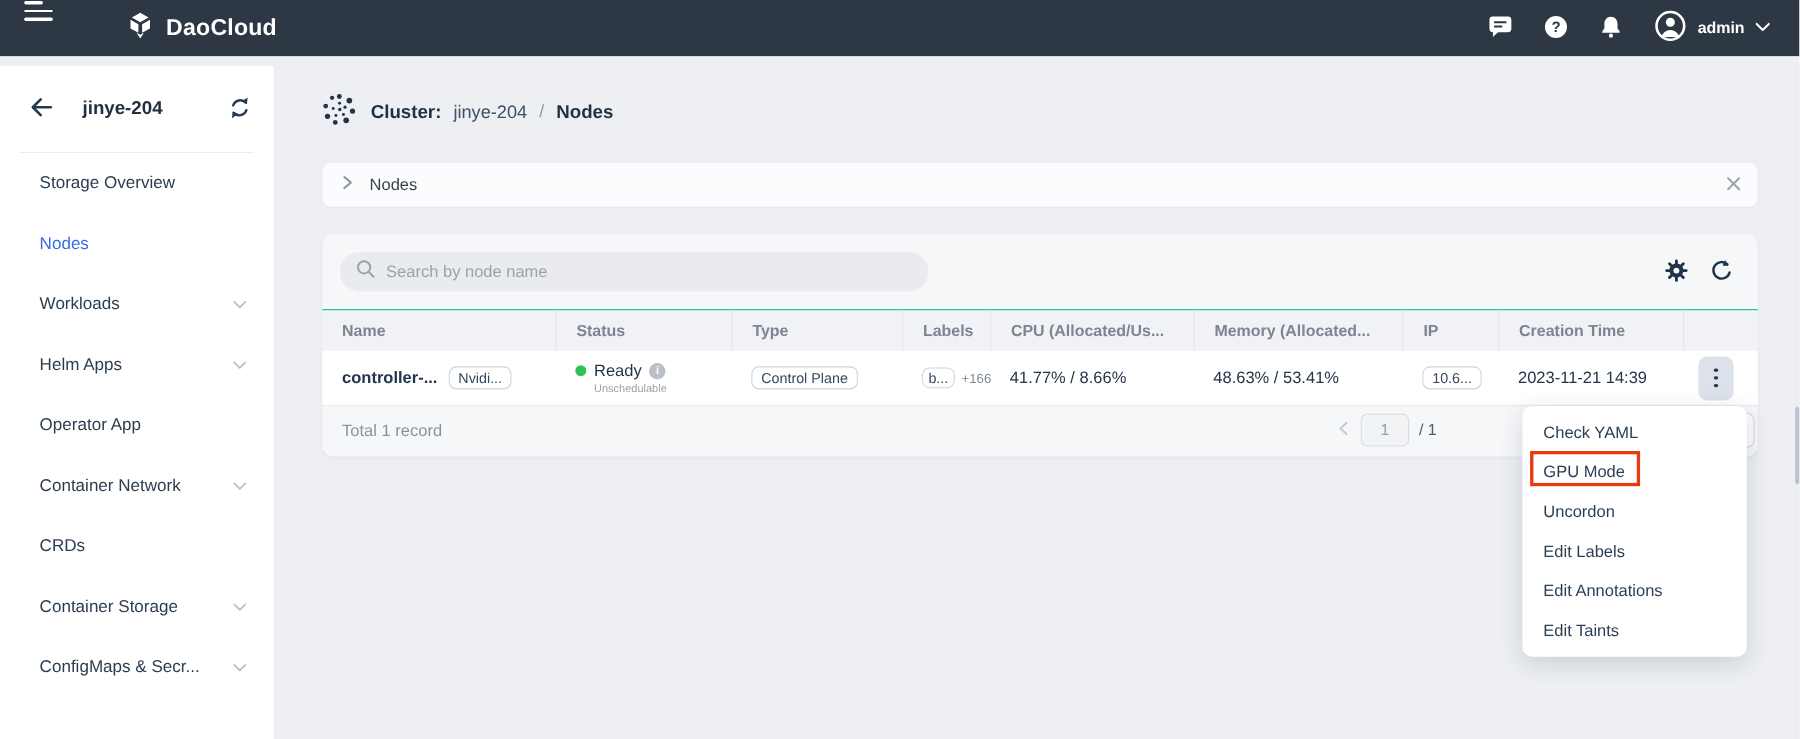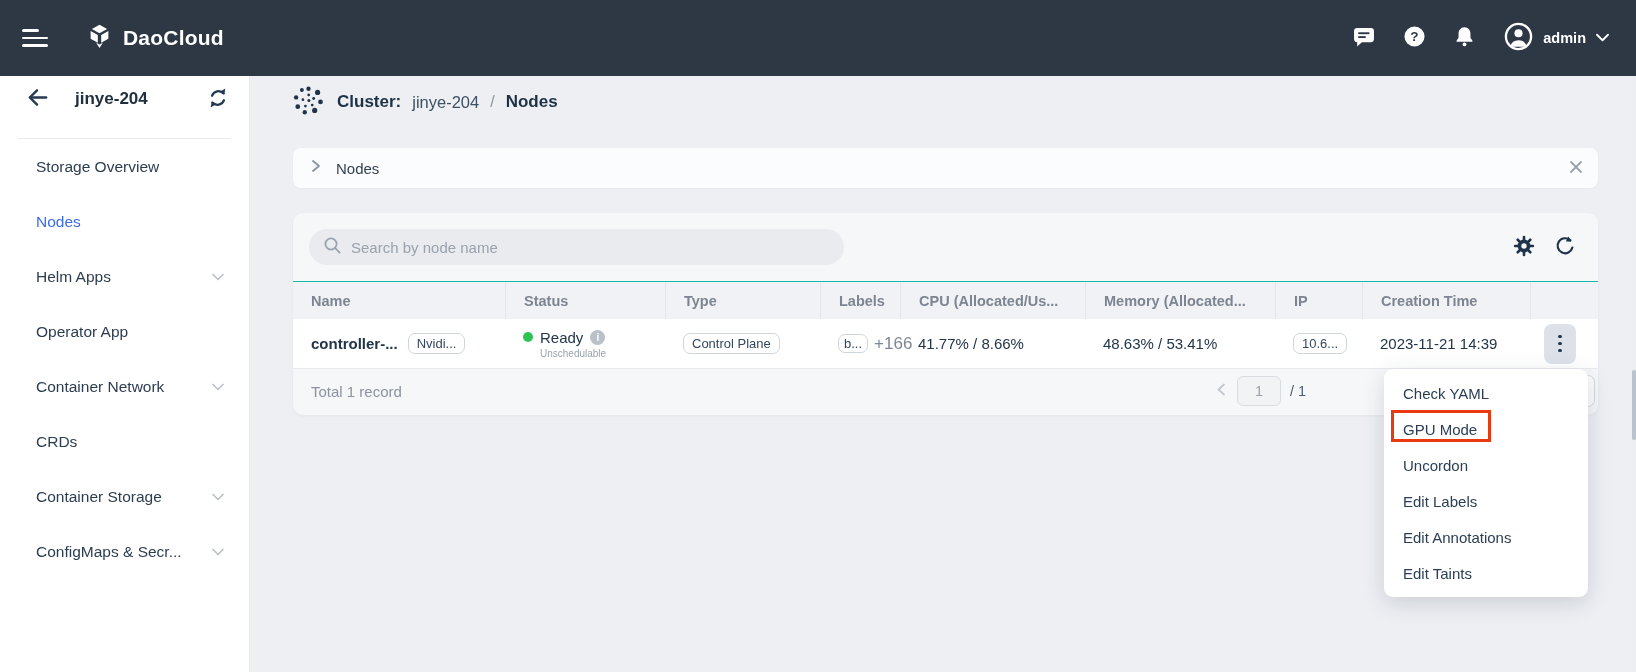--- a/index.html
+++ b/index.html
@@ -1,22 +1,22 @@
 <!DOCTYPE html>
 <html><head>
 <meta charset="utf-8">
 <style>
   * { box-sizing: border-box; margin: 0; padding: 0; }
   html,body { width:1636px; height:672px; }
   body { font-family:"Liberation Sans", sans-serif; overflow:hidden; }
   .app { position:relative; width:1636px; height:672px; background:#edeff3; overflow:hidden; }
 
   
-  .navbar { position:absolute; left:0; top:0; width:1636px; height:76px; background:#2e3744;
-            display:flex; align-items:center; z-index:50; }
+  .navbar { position:absolute; left:0; top:0; width:1636px; height:51px; background:#2e3744;
+            display:flex; z-index:50;gap:28px; }
   .hamburger { margin-left:22px; width:26px; height:20px; background:none; border:none; cursor:pointer;
                display:flex; flex-direction:column; justify-content:space-between; padding:1px 0; }
   .hamburger span { display:block; height:2.6px; background:#fff; border-radius:2px; }
   .hamburger .l1 { width:17px; } .hamburger .l2 { width:26px; } .hamburger .l3 { width:26px; }
   .brand { display:flex; align-items:center; margin-left:38px; cursor:pointer; }
   .brand-text { color:#fff; font-size:21px; font-weight:bold; margin-left:10px; letter-spacing:.2px; }
   .nav-right { margin-left:auto; display:flex; align-items:center; gap:27px; padding-right:26px; }
   .nav-icon-btn { background:none; border:none; cursor:pointer; display:flex; align-items:center; }
   .user-chip { display:flex; align-items:center; gap:9px; cursor:pointer; }
   .user-name { color:#fff; font-size:14.5px; font-weight:bold; }
@@ -69,21 +69,21 @@
   .badge { border:1px solid #cfd5db; border-radius:7px; padding:2px 8px; font-size:13px; color:#33475d;
            background:rgba(255,255,255,.65); white-space:nowrap; }
   .badge.sm { padding:1px 5px; }
   .name-badge { margin-left:10px; }
   .status-cell { flex-direction:column; align-items:flex-start; justify-content:center; gap:2px; }
   .status-line1 { display:flex; align-items:center; gap:7px; }
   .status-dot { width:10px; height:10px; border-radius:50%; background:#2fc356; }
   .info-icon { width:15px; height:15px; border-radius:50%; background:#b9c0c8; color:#fff; font-size:10px;
                font-weight:bold; display:flex; align-items:center; justify-content:center; cursor:pointer; }
   .status-sub { margin-left:17px; font-size:10px; color:#9aa3ad; }
-  .labels-more { margin-left:6px; font-size:17px; color:#7e8894; }
+  .labels-more { margin-left:6px; font-size:12px; color:#7e8894; }
   .kebab-btn { width:32px; height:40px; margin-left:4px; background:#dde2ea; border:none; border-radius:8px;
                cursor:pointer; display:flex; flex-direction:column; align-items:center; justify-content:center; gap:3.5px; }
   .kebab-btn i { width:3.6px; height:3.6px; border-radius:50%; background:#24384f; }
 
   .tfoot { position:relative; height:44px; display:flex; align-items:center; padding:0 22px 0 18px; }
   .total-text { font-size:15px; color:#8b939e; }
   .pager { position:absolute; left:922px; top:0; height:44px; display:flex; align-items:center; gap:9px; }
   .pg-prev { background:none; border:none; cursor:pointer; display:flex; }
   .pg-input { width:44px; height:30px; border:1px solid #d9dde2; border-radius:6px; background:#f1f3f5;
               text-align:center; font-size:14.5px; color:#98a1ac; font-family:"Liberation Sans",sans-serif; }
@@ -197,20 +197,28 @@
       </button>
     </div>
     <div class="side-divider"></div>
 
     <nav>
       <div class="side-item">
         <span class="side-label">Storage Overview</span>
       </div>
       <div class="side-item active">
         <span class="side-label">Nodes</span>
+      </div>
+      <div class="side-item">
+        <span class="side-label">Workloads</span>
+        <span class="side-chevron">
+          <svg width="14" height="10" viewBox="0 0 16 12">
+              <polyline points="2,3 8,9 14,3" fill="none" stroke="#b9c0c8" stroke-width="2" stroke-linecap="round" stroke-linejoin="round"></polyline>
+            </svg>
+        </span>
       </div>
       <div class="side-item">
         <span class="side-label">Helm Apps</span>
         <span class="side-chevron">
           <svg width="14" height="10" viewBox="0 0 16 12">
               <polyline points="2,3 8,9 14,3" fill="none" stroke="#b9c0c8" stroke-width="2" stroke-linecap="round" stroke-linejoin="round"></polyline>
             </svg>
         </span>
       </div>
       <div class="side-item">

